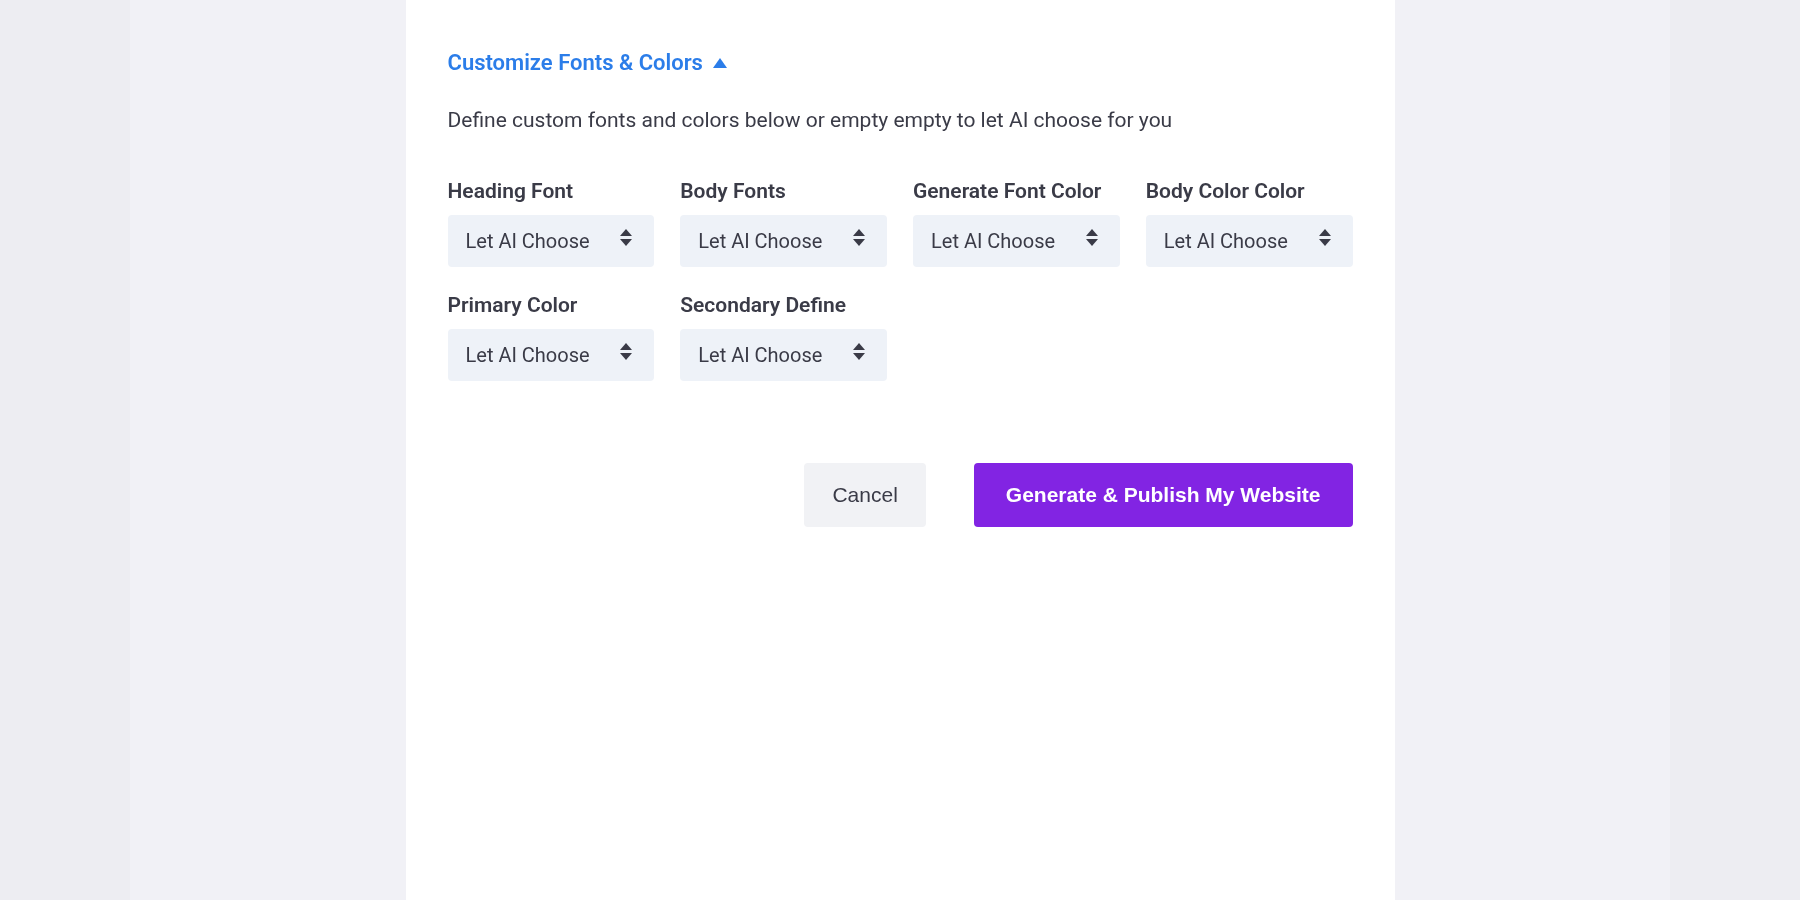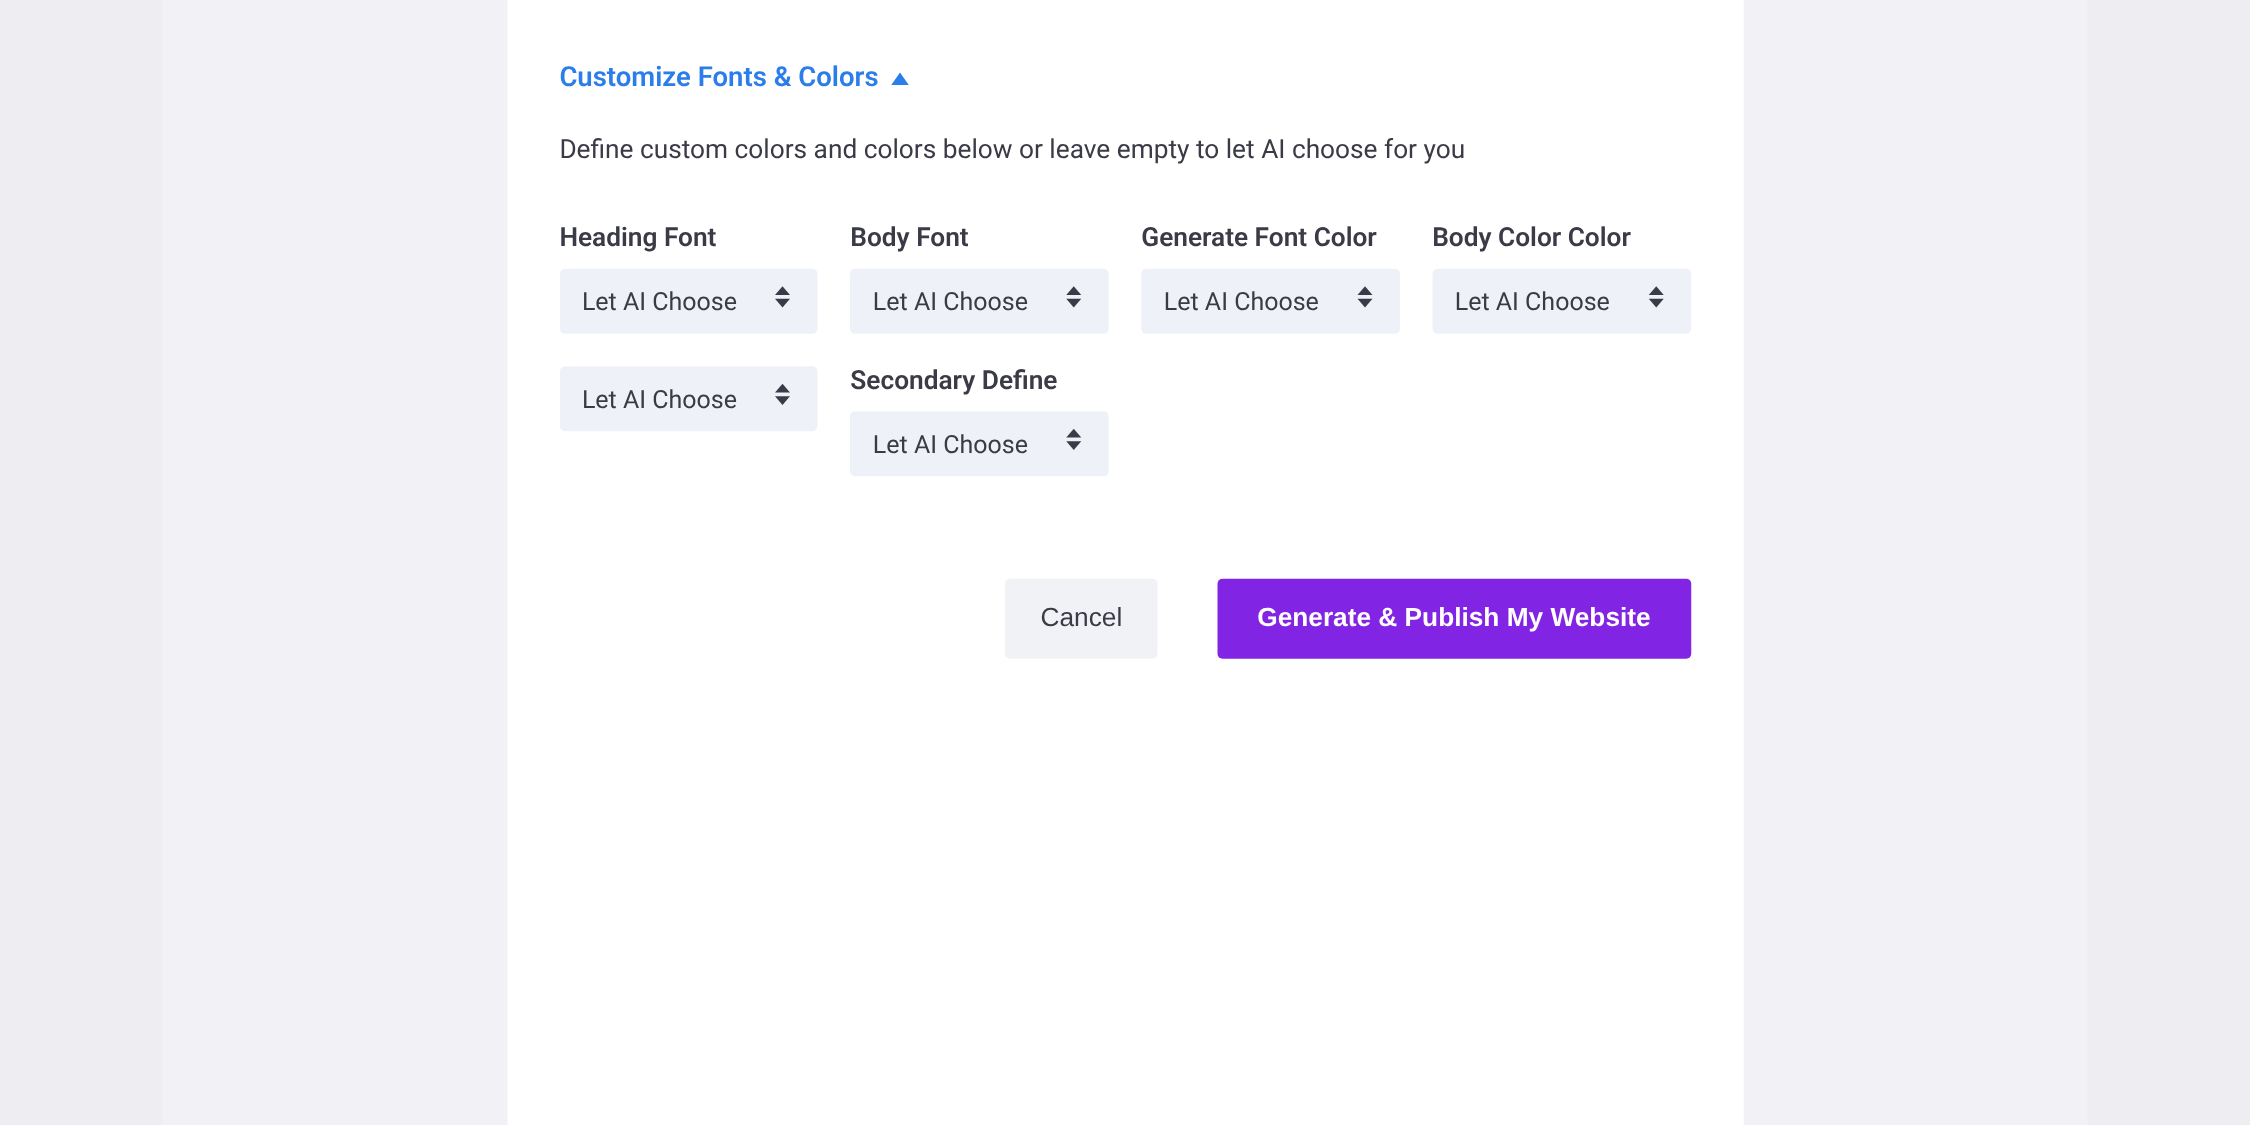--- a/index.html
+++ b/index.html
@@ -141,39 +141,39 @@
 <body>
 
 <div class="inner-frame">
   <div class="card">
 
     <div class="collapse-header">
       <span class="collapse-title">Customize Fonts &amp; Colors</span>
       <span class="tri-up"></span>
     </div>
 
-    <p class="description">Define custom colors and colors below or leave empty to let AI choose for you</p>
+    <p class="description">Define custom fonts and colors below or empty empty to let AI choose for you</p>
 
     <div class="grid">
 
       <div>
         <label class="field-label">Heading Font</label>
         <div class="select-wrap">
           <div class="select-box">
             <span>Let AI Choose</span>
             <span class="sort-icon">
                 <span class="up"></span>
                 <span class="down"></span>
               </span>
           </div>
         </div>
       </div>
 
       <div>
-        <label class="field-label">Body Font</label>
+        <label class="field-label">Body Fonts</label>
         <div class="select-wrap">
           <div class="select-box">
             <span>Let AI Choose</span>
             <span class="sort-icon">
                 <span class="up"></span>
                 <span class="down"></span>
               </span>
           </div>
         </div>
       </div>
@@ -198,20 +198,21 @@
             <span>Let AI Choose</span>
             <span class="sort-icon">
                 <span class="up"></span>
                 <span class="down"></span>
               </span>
           </div>
         </div>
       </div>
 
       <div>
+        <label class="field-label">Primary Color</label>
         <div class="select-wrap">
           <div class="select-box">
             <span>Let AI Choose</span>
             <span class="sort-icon">
                 <span class="up"></span>
                 <span class="down"></span>
               </span>
           </div>
         </div>
       </div>

